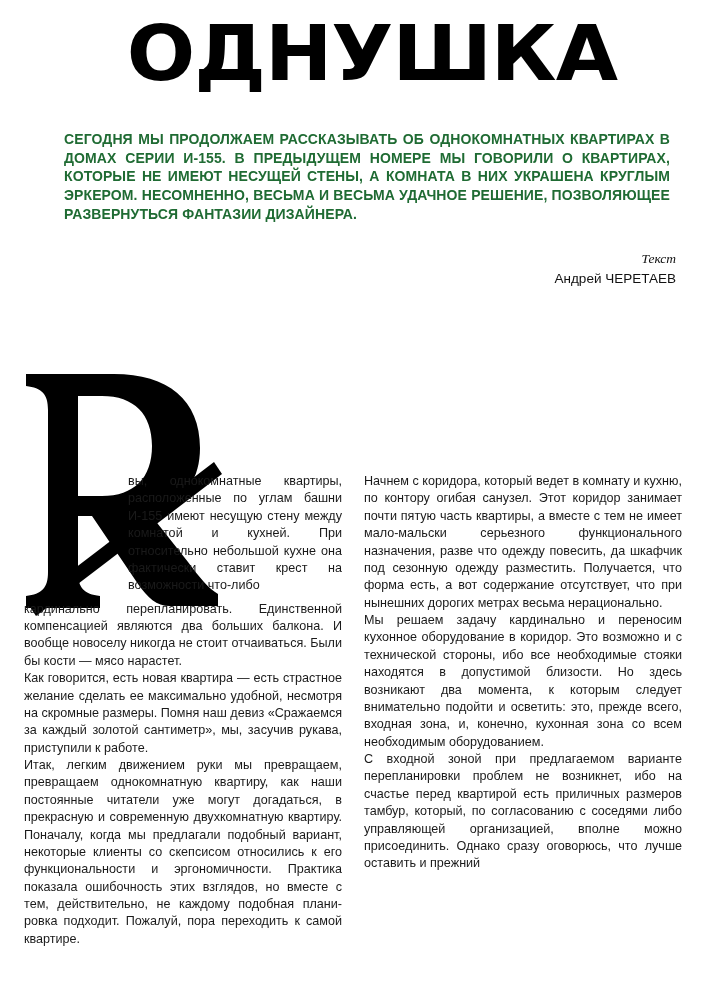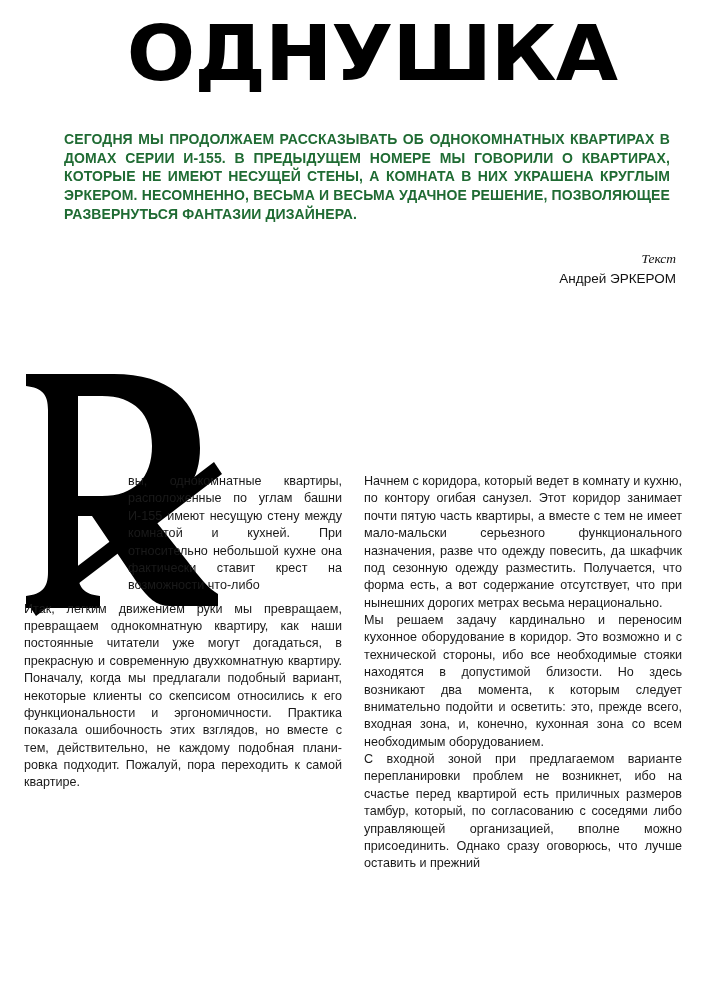--- a/index.html
+++ b/index.html
@@ -122,38 +122,40 @@
 <body>
 
 <div class="page">
 
   <h1 class="title">ОДНУШКА</h1>
 
   <div class="lead">СЕГОДНЯ МЫ ПРОДОЛЖАЕМ РАССКАЗЫВАТЬ ОБ ОДНОКОМНАТНЫХ КВАРТИРАХ В ДОМАХ СЕРИИ И-155. В ПРЕДЫДУЩЕМ НОМЕРЕ МЫ ГОВОРИЛИ О КВАРТИРАХ, КОТОРЫЕ НЕ ИМЕЮТ НЕСУЩЕЙ СТЕНЫ, А КОМНАТА В НИХ УКРАШЕНА КРУГЛЫМ ЭРКЕРОМ. НЕСОМНЕННО, ВЕСЬМА И ВЕСЬМА УДАЧНОЕ РЕШЕНИЕ, ПОЗВОЛЯЮЩЕЕ РАЗВЕРНУТЬСЯ ФАНТАЗИИ ДИЗАЙНЕРА.</div>
 
   <div class="byline">
     <div class="role">Текст</div>
-    <div class="author">Андрей ЭРКЕРОМ</div>
+    <div class="author">Андрей ЧЕРЕТАЕВ</div>
   </div>
 
   <div class="dropcap">
     <svg width="206" height="266" viewBox="0 0 206 266" xmlns="http://www.w3.org/2000/svg">
       <g fill="#000000">
         <path d="M14 8 L96 8 C150 8 182 34 182 82 C182 116 164 138 132 148 L170 196 C182 212 190 222 200 228 L200 240 L152 240 C138 240 130 232 120 218 L74 150 L60 150 L60 206 C60 222 66 228 82 230 L82 242 L8 242 L8 230 C24 228 30 222 30 206 L30 44 C30 28 24 22 8 20 L8 8 Z M60 30 L60 130 L84 130 C116 130 134 112 134 80 C134 48 116 30 84 30 Z"></path>
         <path d="M10 238 L196 96 L204 108 L18 250 Z"></path>
       </g>
     </svg>
   </div>
 
   <div class="body-area">
     <div class="cols">
 
       <div class="col col-left">
         <p class="indent-block">вы, однокомнатные кварти­ры, расположенные по углам башни И-155 имеют несущую стену между комнатой и кухней. При относительно неболь­шой кухне она факти­чески ставит крест на возможности что-либо</p>
         <div class="spacer-sm"></div>
+        <p class="full">кардинально перепланировать. Единственной компенсацией являются два больших балкона. И вообще новоселу никогда не стоит отчаи­ваться. Были бы кости — мясо нарастет.</p>
+        <p class="full">Как говорится, есть новая квартира — есть страстное желание сделать ее максималь­но удобной, несмотря на скромные размеры. Помня наш девиз «Сражаемся за каждый зо­лотой сантиметр», мы, засучив рукава, присту­пили к работе.</p>
         <p class="full">Итак, легким движением руки мы превраща­ем, превращаем однокомнатную квартиру, как наши постоянные читатели уже могут дога­даться, в прекрасную и современную двухком­натную квартиру. Поначалу, когда мы предла­гали подобный вариант, некоторые клиенты со скепсисом относились к его функциональ­ности и эргономичности. Практика показала ошибочность этих взглядов, но вместе с тем, действительно, не каждому подобная плани­ровка подходит. Пожалуй, пора переходить к самой квартире.</p>
       </div>
 
       <div class="col col-right">
         <p>Начнем с коридора, который ведет в комнату и кухню, по контору огибая санузел. Этот ко­ридор занимает почти пятую часть квартиры, а вместе с тем не имеет мало-мальски серьез­ного функционального назначения, разве что одежду повесить, да шкафчик под сезонную одежду разместить. Получается, что форма есть, а вот содержание отсутствует, что при нынешних дорогих метрах весьма нерацио­нально.</p>
         <p>Мы решаем задачу кардинально и перено­сим кухонное оборудование в коридор. Это возможно и с технической стороны, ибо все необходимые стояки находятся в допустимой близости. Но здесь возникают два момента, к которым следует внимательно подойти и осветить: это, прежде всего, входная зона, и, конечно, кухонная зона со всем необходимым оборудованием.</p>
         <p>С входной зоной при предлагаемом варианте перепланировки проблем не возникнет, ибо на счастье перед квартирой есть приличных размеров тамбур, который, по согласованию с соседями либо управляющей организаци­ей, вполне можно присоединить. Однако сра­зу оговорюсь, что лучше оставить и прежний</p>
       </div>
 
     </div>

